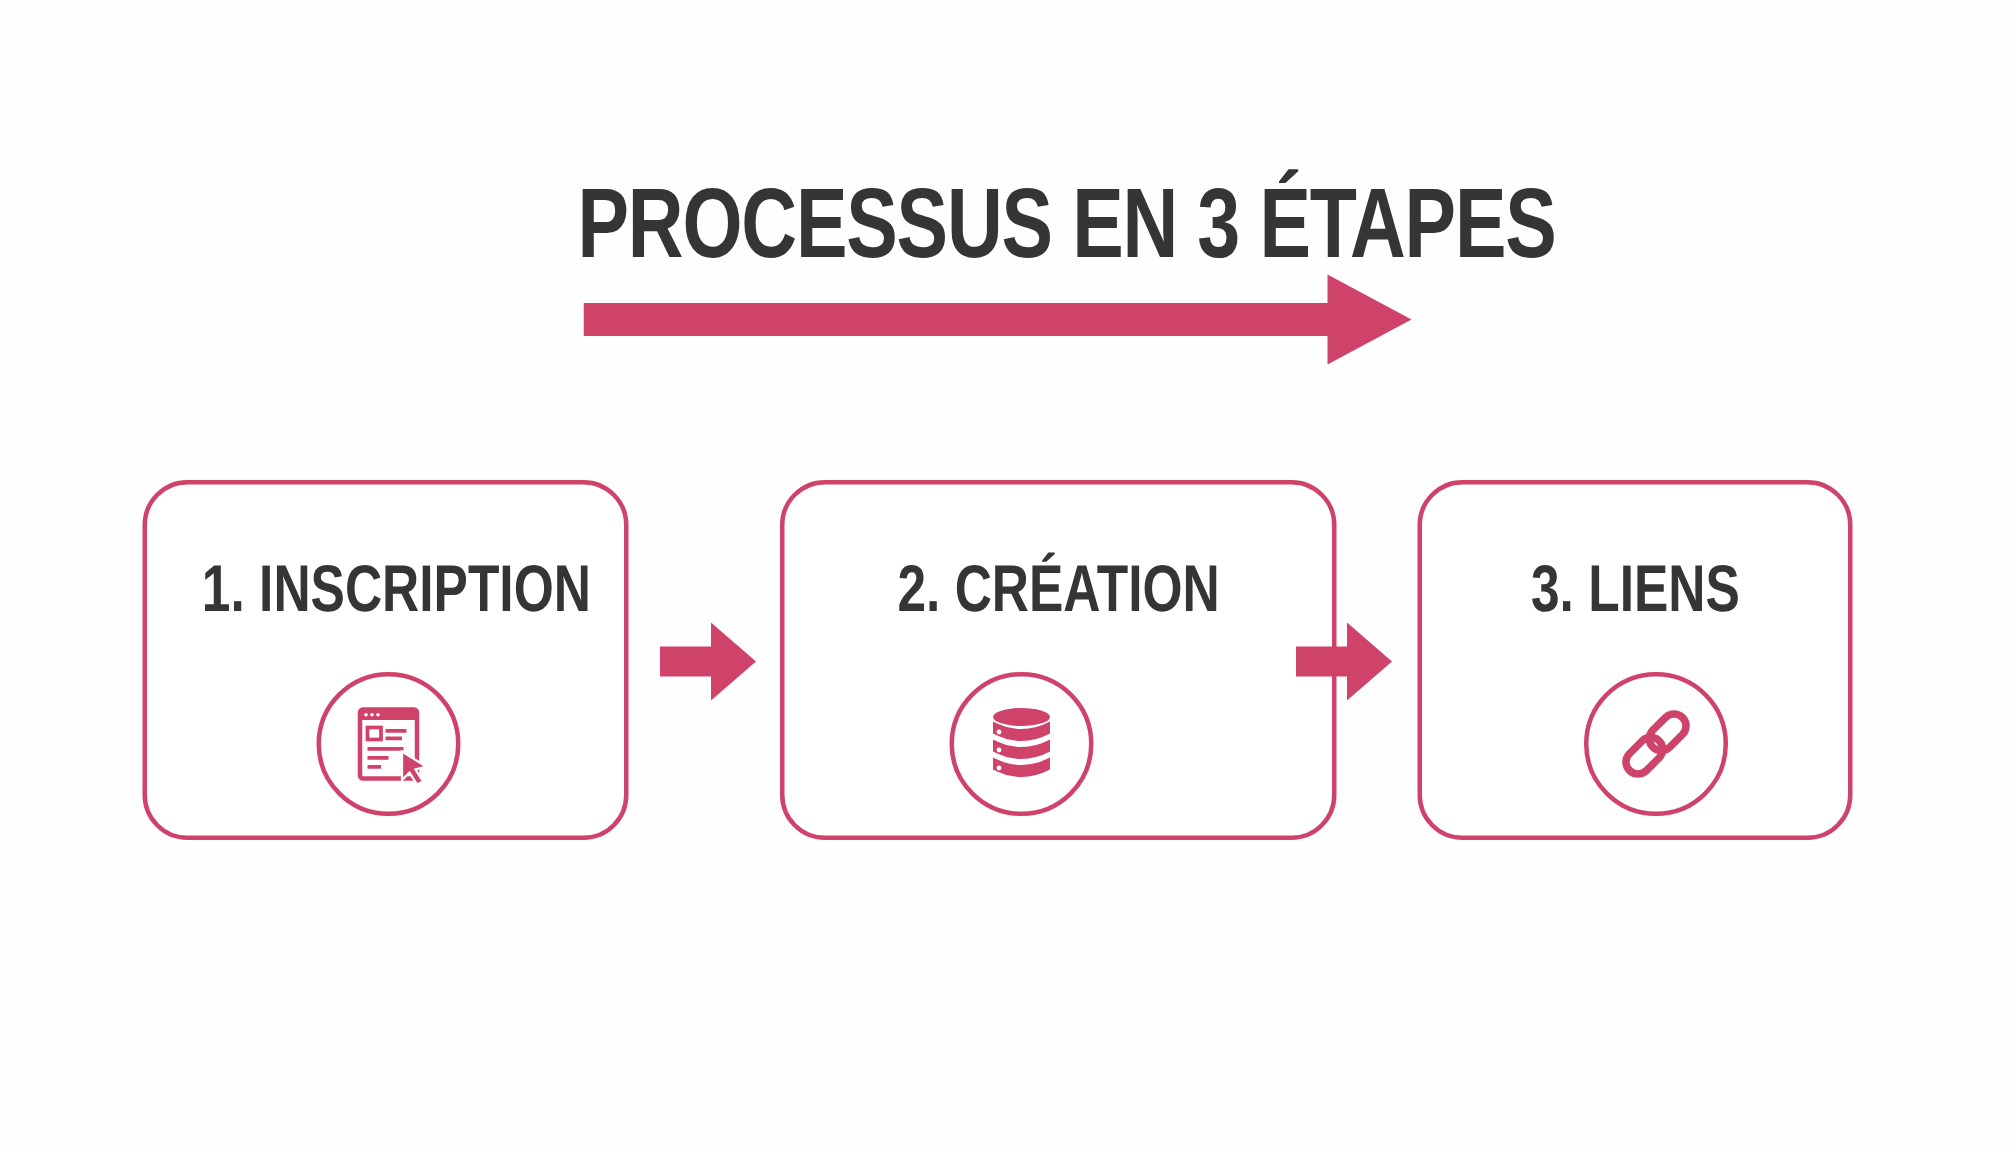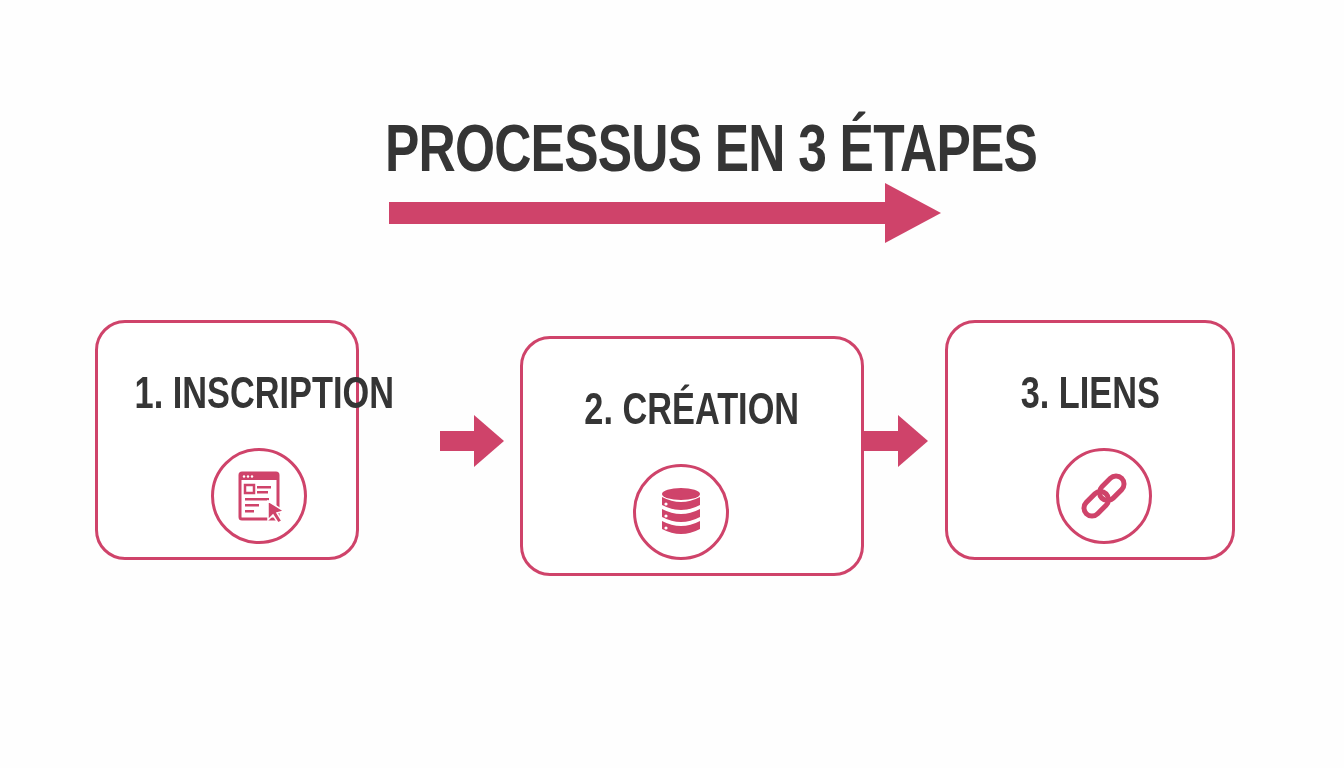--- a/index.html
+++ b/index.html
@@ -19,21 +19,21 @@
 </head>
 <body>
 
 <div class="title">PROCESSUS EN 3 ÉTAPES</div>
 
 <svg class="big-arrow" viewBox="0 0 552 60">
   <rect x="0" y="19" width="500" height="22" fill="#cf436a"></rect>
   <polygon points="496,0 552,30 496,60" fill="#cf436a"></polygon>
 </svg>
 
-<div class="box" style="left:95px;width:264px;">
+<div class="box" style="left:95px;width:324px;">
   <div class="box-label"><span>1. INSCRIPTION</span></div>
   <div class="icon-circle" style="left:113px;">
     <svg viewBox="0 0 90 90">
       <rect x="26" y="22" width="38" height="46" rx="2" fill="none" stroke="#cf436a" stroke-width="3"></rect>
       <rect x="26" y="22" width="38" height="7" fill="#cf436a"></rect>
       <circle cx="30" cy="25.5" r="1.2" fill="#fff"></circle>
         <circle cx="34" cy="25.5" r="1.2" fill="#fff"></circle>
         <circle cx="38" cy="25.5" r="1.2" fill="#fff"></circle>
       <rect x="31" y="34" width="9" height="8" fill="none" stroke="#cf436a" stroke-width="2.5"></rect>
       <rect x="43" y="35" width="14" height="2.5" fill="#cf436a"></rect>
@@ -44,21 +44,21 @@
       <polygon points="54,50 70,60 63,62 68,70 64,72 59,64 54,69" fill="#cf436a" stroke="#fff" stroke-width="1.5"></polygon>
     </svg>
   </div>
 </div>
 
 <svg class="small-arrow" style="left:440px;" viewBox="0 0 64 52">
   <rect x="0" y="16" width="36" height="20" fill="#cf436a"></rect>
   <polygon points="34,0 64,26 34,52" fill="#cf436a"></polygon>
 </svg>
 
-<div class="box" style="left:520px;width:344px;margin-top:16px;">
+<div class="box" style="left:520px;width:371px;">
   <div class="box-label"><span>2. CRÉATION</span></div>
   <div class="icon-circle" style="left:110px;">
     <svg viewBox="0 0 90 90">
       <ellipse cx="45" cy="27" rx="19" ry="6" fill="#cf436a"></ellipse>
       <path d="M26 30 Q45 40 64 30 V38 Q45 48 26 38 Z" fill="#cf436a"></path>
       <path d="M26 42 Q45 52 64 42 V50 Q45 60 26 50 Z" fill="#cf436a"></path>
       <path d="M26 54 Q45 64 64 54 V62 Q45 72 26 62 Z" fill="#cf436a"></path>
       <circle cx="30" cy="37" r="1.6" fill="#fff"></circle>
       <circle cx="30" cy="49" r="1.6" fill="#fff"></circle>
       <circle cx="30" cy="61" r="1.6" fill="#fff"></circle>

